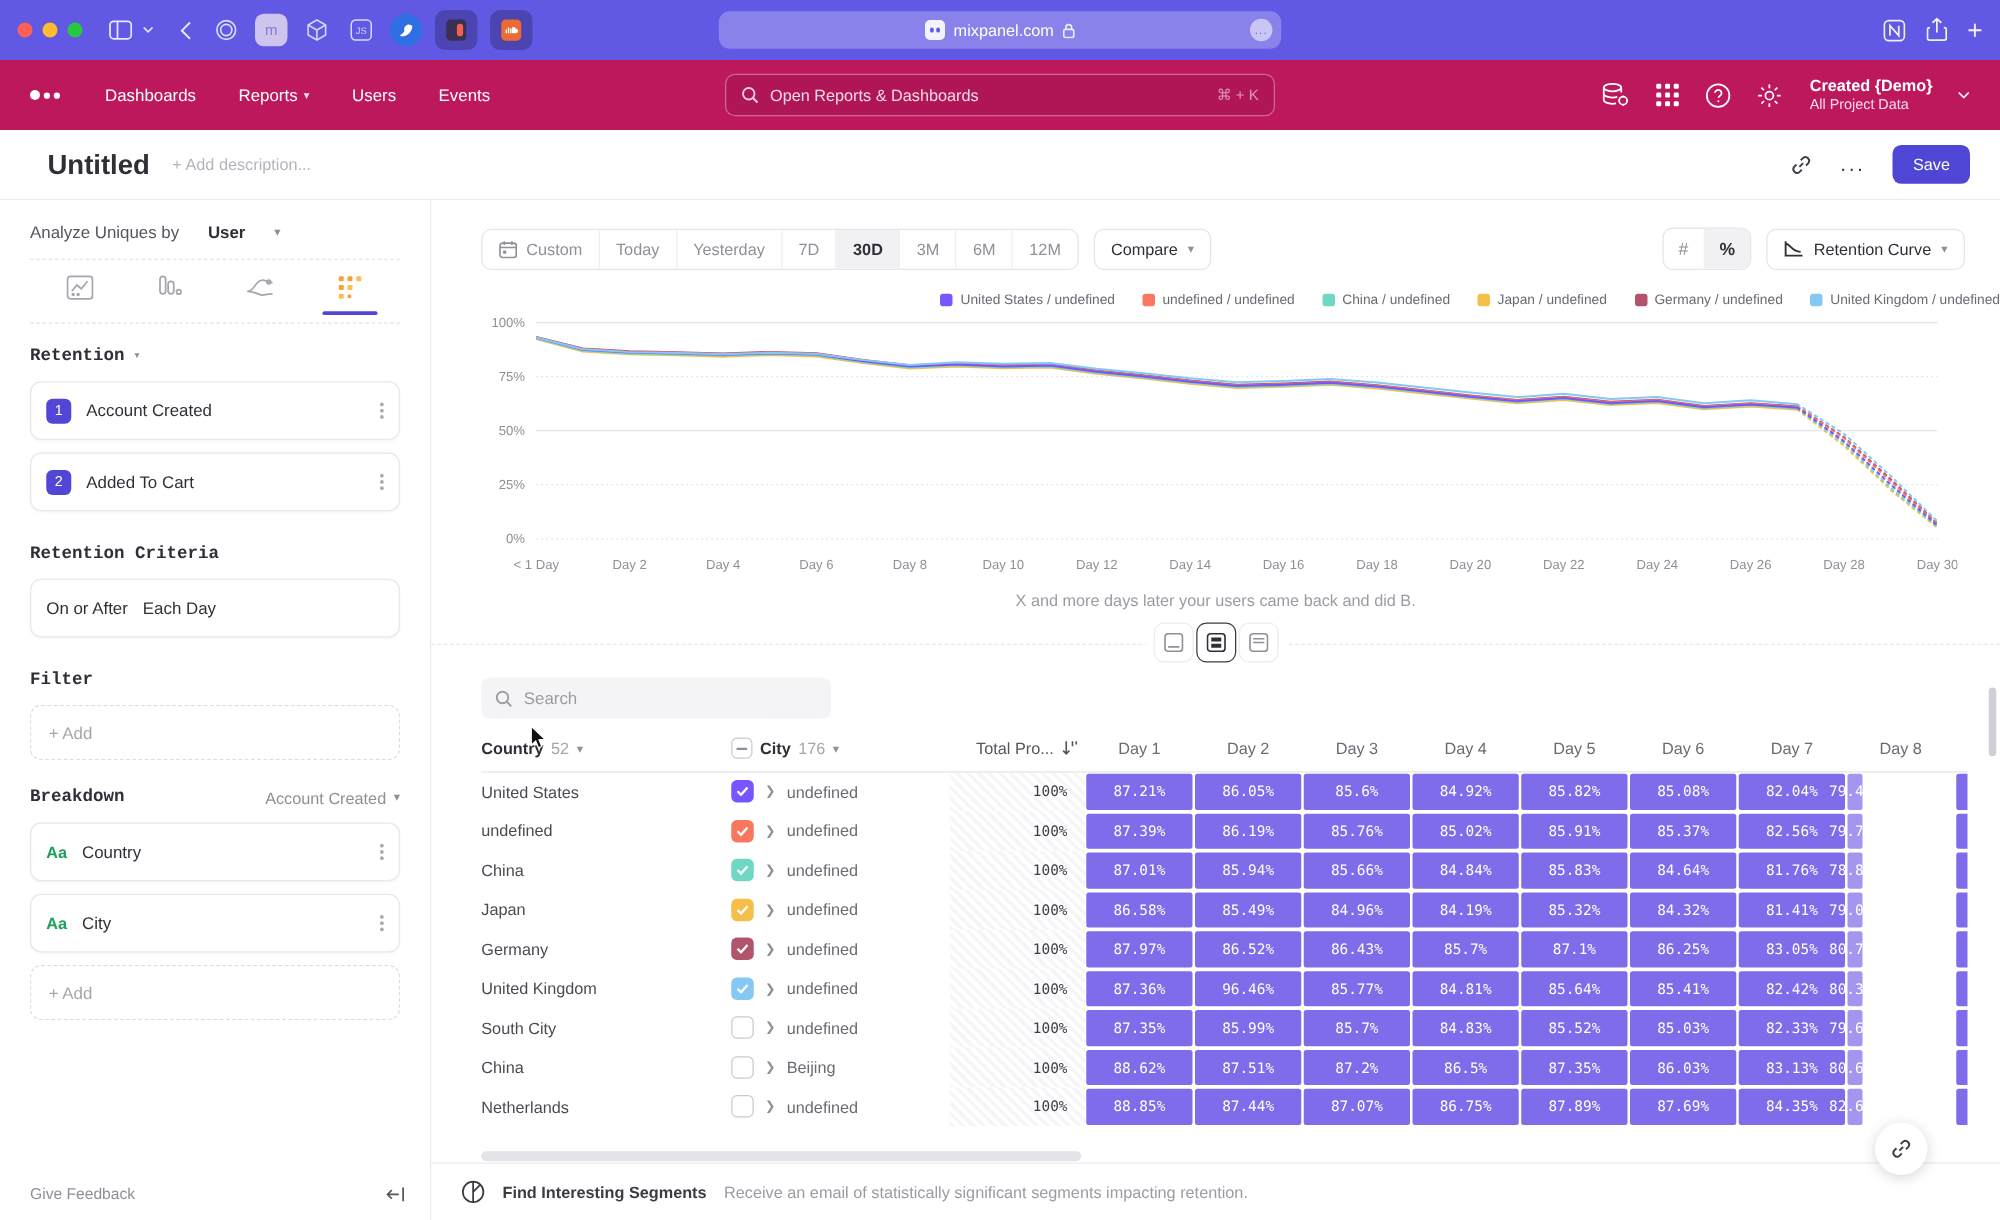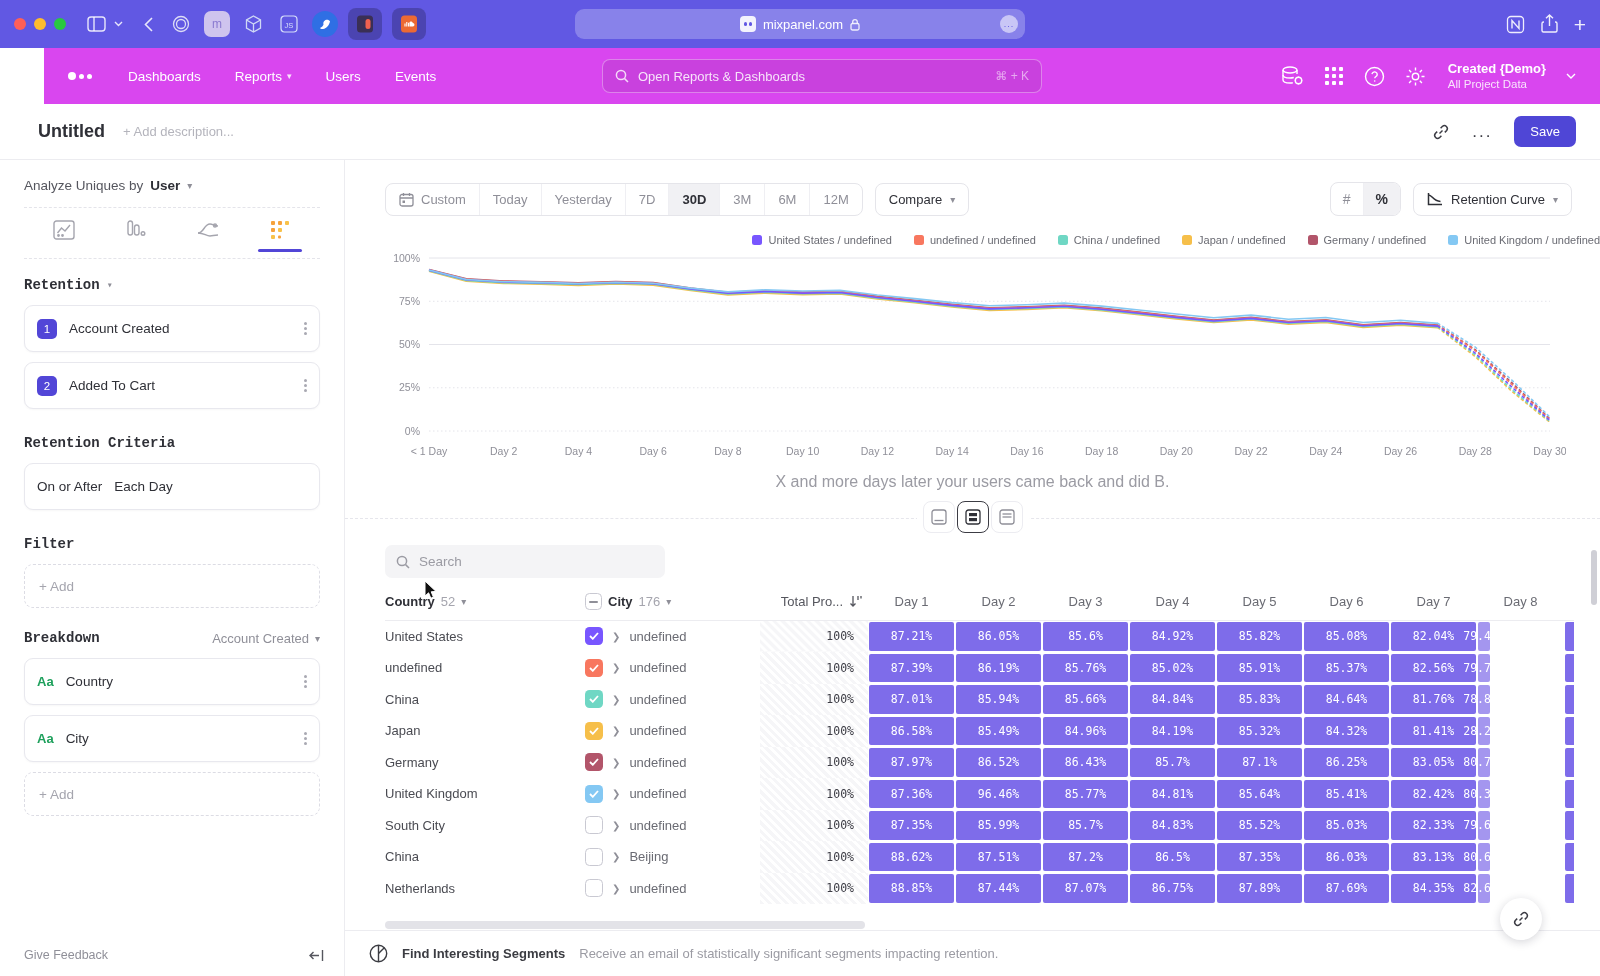--- a/index.html
+++ b/index.html
@@ -16,47 +16,47 @@
   .pin { width:26px; height:26px; border-radius:7px; display:flex; align-items:center; justify-content:center; font-size:10px; color:#e8e8ff; }
   .pin.tabbed { background:rgba(0,0,0,.22); width:34px; height:32px; border-radius:8px; }
   .urlbar { position:absolute; left:50%; top:9px; transform:translateX(-50%); width:450px; height:30px;
     background:rgba(255,255,255,.25); border-radius:9px; display:flex; align-items:center; justify-content:center; gap:7px; color:#fff; font-size:13px; }
   .fav { width:16px; height:16px; border-radius:4px; background:rgba(255,255,255,.9); display:flex; align-items:center; justify-content:center; gap:1.5px; }
   .fav i { width:3.5px; height:3.5px; border-radius:50%; background:#6158e3; display:block; }
   .url-dots { position:absolute; right:7px; top:6px; width:18px; height:18px; border-radius:50%; background:rgba(255,255,255,.55); color:#6158e3; font-size:9px; display:flex; align-items:center; justify-content:center; letter-spacing:1px; }
   .chrome-right { position:absolute; right:14px; top:0; height:48px; display:flex; align-items:center; gap:16px; color:rgba(255,255,255,.9); }
 
   
-  .nav { height:56px; background:#d946ef; display:flex; align-items:center; padding:0 24px; position:relative; color:#fff; flex:0 0 auto;margin-left:44px; }
+  .nav { height:56px; background:#be185d; display:flex; align-items:center; padding:0 24px; position:relative; color:#fff; flex:0 0 auto; }
   .logo { display:flex; align-items:center; gap:3px; margin-right:36px; }
   .logo i { background:#fff; border-radius:50%; display:block; }
   .nav-items { display:flex; gap:34px; font-size:13.5px; }
   .nav-item { display:flex; align-items:center; gap:5px; cursor:pointer; color:#fff; }
   .nav-search { position:absolute; left:50%; transform:translateX(-50%); width:440px; height:34px; border:1px solid rgba(255,255,255,.35);
     background:rgba(0,0,0,.07); border-radius:8px; display:flex; align-items:center; padding:0 12px; gap:9px; font-size:13px; color:rgba(255,255,255,.85); }
   .nav-search .sc { margin-left:auto; color:rgba(255,255,255,.55); font-size:12px; }
   .nav-right { margin-left:auto; display:flex; align-items:center; gap:20px; }
   .proj { text-align:left; line-height:1.25; margin-left:2px; }
   .proj .p1 { font-size:13px; font-weight:bold; }
   .proj .p2 { font-size:11.5px; opacity:.85; }
 
   
   .rhead { height:56px; border-bottom:1px solid #ececf0; display:flex; align-items:center; padding:0 24px 0 38px; gap:18px; flex:0 0 auto; }
-  .rtitle { font-size:18px; font-weight:bold; color:#2f3037; }
+  .rtitle { font-size:22px; font-weight:bold; color:#2f3037; }
   .rdesc { font-size:13px; color:#b4b4bc; }
   .rhead-right { margin-left:auto; display:flex; align-items:center; gap:22px; color:#5a5b63; }
   .savebtn { background:#4f46d6; color:#fff; font-size:13px; border:none; border-radius:7px; padding:8px 16px; cursor:pointer; }
 
   
   .content { flex:1; display:flex; min-height:0; position:relative; }
   .sidebar { width:345px; border-right:1px solid #ececf0; padding:18px 24px 0 24px; position:relative; flex:0 0 auto; }
   .main { flex:1; min-width:0; display:flex; flex-direction:column; position:relative; }
 
   
-  .an-row { display:flex; align-items:center; gap:7px; font-size:13.5px; color:#55565e; padding-bottom:14px; }
+  .an-row { display:flex; align-items:center; gap:23px; font-size:13.5px; color:#55565e; padding-bottom:14px; }
   .an-row b { color:#2f3037; font-weight:bold; }
   .chev { color:#8f8f98; font-size:10px; }
   .tabs-row { border-top:1px dashed #e4e4ea; border-bottom:1px dashed #e4e4ea; display:flex; padding:12px 4px 0 4px; height:52px; }
   .tab-ic { flex:1; display:flex; flex-direction:column; align-items:center; gap:9px; cursor:pointer; }
   .tab-ic .bar { height:3px; width:44px; border-radius:2px; background:transparent; }
   .tab-ic.active .bar { background:#5246d7; }
   .sec-label { font-size:14px; color:#2f3037; font-weight:bold; display:flex; align-items:center; gap:7px; margin:18px 0 12px;font-family:Liberation Mono, monospace; }
   .sec-sub { font-size:13px; color:#8f8f98; font-weight:normal; }
   .card { border:1px solid #e8e8ee; border-radius:9px; background:#fff; box-shadow:0 1px 2px rgba(40,40,60,.04);
     display:flex; align-items:center; gap:12px; padding:0 12px; height:47px; margin-bottom:10px; cursor:pointer; }
@@ -78,21 +78,21 @@
   .seg-item.active { background:#f1f1f4; color:#2f3037; font-weight:bold; }
   .btn { border:1px solid #e5e5ea; border-radius:8px; background:#fff; padding:8px 13px; font-size:13px; color:#2f3037; display:flex; align-items:center; gap:8px; cursor:pointer; white-space:nowrap; }
   .tb-right { margin-left:auto; display:flex; align-items:center; gap:12px; }
   .unit-seg .seg-item { padding:8px 12px; font-size:14px; }
 
   
   .legend { display:flex; justify-content:flex-end; gap:22px; font-size:11px; color:#6a6b73; padding:8px 0 2px; }
   .leg-item { display:flex; align-items:center; gap:6px; }
   .leg-sw { width:10px; height:10px; border-radius:2.5px; }
   .chart-wrap { padding:0 28px 0 36px; }
-  .caption { text-align:center; color:#9b9ba3; font-size:16px; padding:10px 0 4px; }
+  .caption { text-align:center; color:#9b9ba3; font-size:13px; padding:10px 0 4px; }
 
   .split-divider { position:relative; height:34px; margin-top:6px; }
   .split-divider .line { position:absolute; top:17px; left:0; right:0; border-top:1px dashed #e6e6ec; }
   .view-toggle { position:absolute; left:50%; top:0; transform:translateX(-50%); background:#fff; padding:0 6px; display:flex; gap:2px; }
   .vt-btn { width:32px; height:32px; border:1px solid #ececf1; background:#fff; border-radius:8px; display:flex; align-items:center; justify-content:center; cursor:pointer; }
   .vt-btn.active { border-color:#3c3c44; }
 
   
   .search { margin:10px 0 6px 40px; width:280px; height:33px; background:#f4f4f6; border-radius:7px; display:flex; align-items:center; gap:9px; padding:0 11px; color:#9b9ba3; font-size:13.5px; }
   .tablezone { margin-left:40px; position:relative; overflow:hidden; flex:1; min-height:0; }
@@ -784,21 +784,21 @@
                 <td>
                   <div class="cellv">85.32%</div>
                 </td>
                 <td>
                   <div class="cellv">84.32%</div>
                 </td>
                 <td>
                   <div class="cellv">81.41%</div>
                 </td>
                 <td>
-                  <div class="cellv light">28.27%</div>
+                  <div class="cellv light">79.05%</div>
                 </td>
                 <td>
                   <div class="cellv" style="border-radius:2px 0 0 2px;margin-right:0"></div>
                 </td>
               </tr>
               <tr>
                 <td>Germany</td>
                 <td>
                   <span class="city-in">
                     <span class="cb" style="background:#b2556a">

